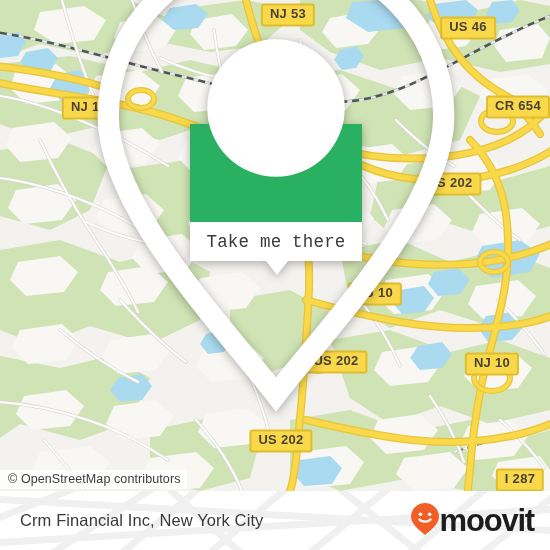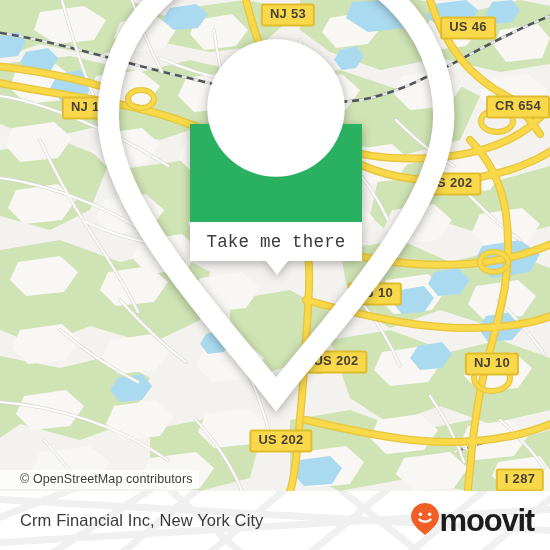--- a/index.html
+++ b/index.html
@@ -15,21 +15,21 @@
     position:absolute;left:0;top:0;width:550px;height:491px;
     background:#fca5a5;
     overflow:hidden;
   }
   #map svg{display:block;width:550px;height:491px;}
 
   
   #attribution{
     position:absolute;left:0;top:470px;
     background:rgba(255,255,255,0.72);
-    padding:2px 6px 3px 20px;
+    padding:2px 6px 3px 8px;
     font-size:12.5px;
     color:#3c3c3c;
     letter-spacing:0.1px;
     white-space:nowrap;
     z-index:30;
   }
 
   
   #callout{
     position:absolute;left:190px;top:124px;width:172px;

